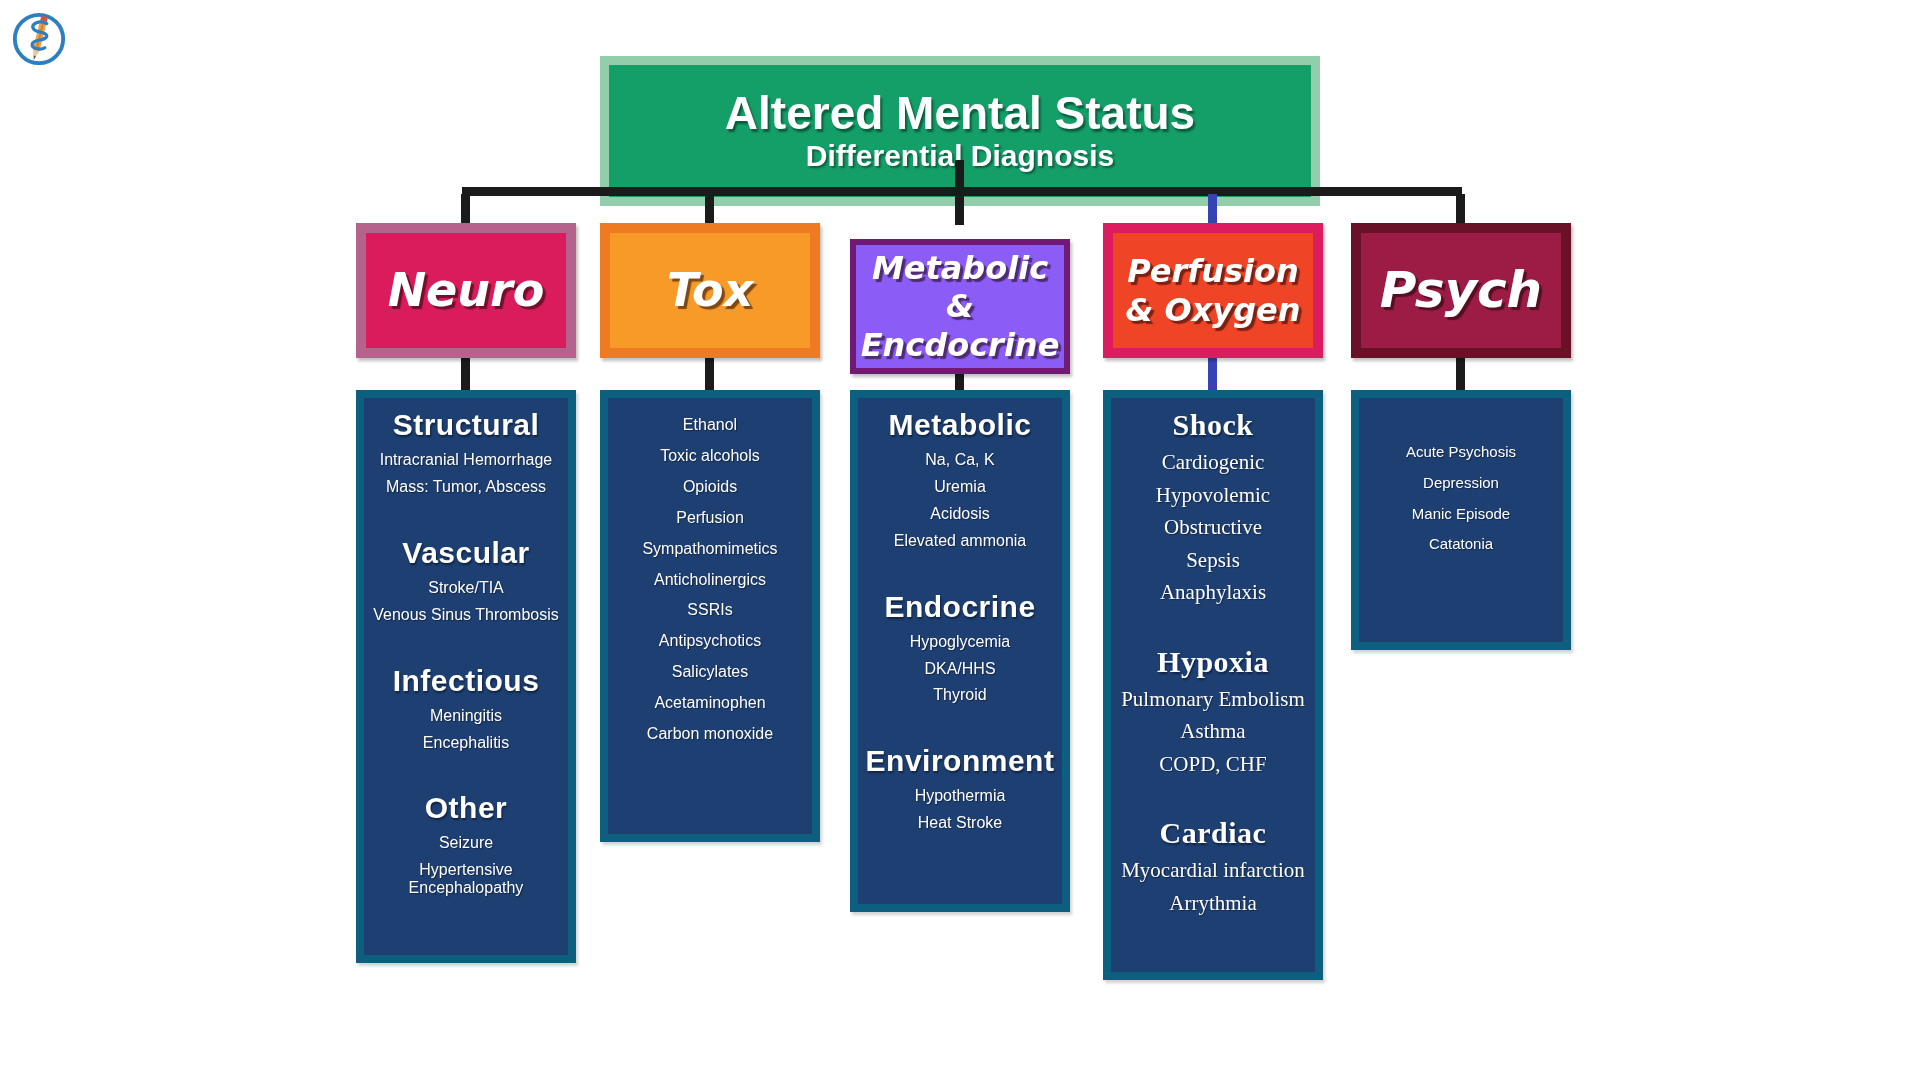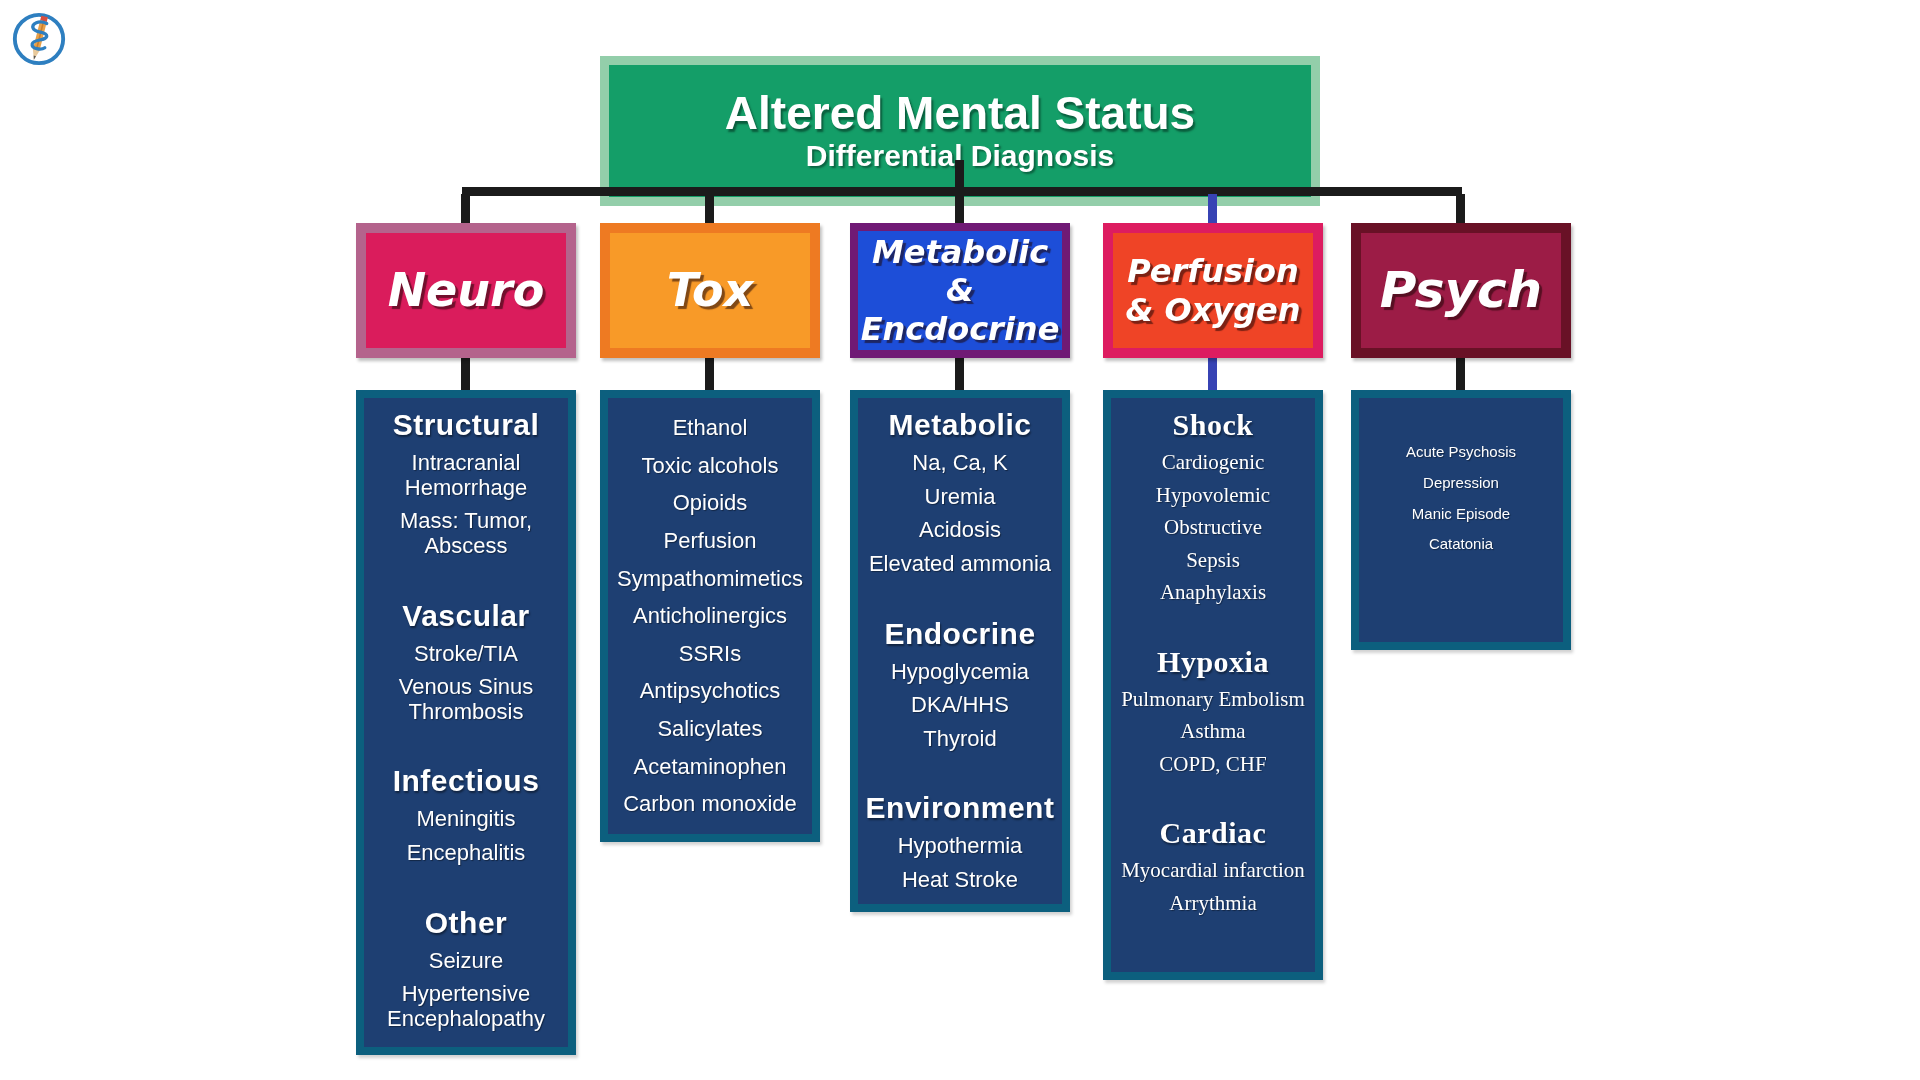--- a/index.html
+++ b/index.html
@@ -30,47 +30,47 @@
     display:flex;align-items:center;justify-content:center;text-align:center;
     box-shadow:2px 3px 3px rgba(0,0,0,.25);
   }
   .cat-label{
     font-family:"DejaVu Sans",sans-serif;font-style:italic;font-weight:bold;
     color:#ffffff;font-size:46px;line-height:1.05;
     text-shadow:3px 3px 1px rgba(30,5,5,.55);
   }
   .cat-neuro{left:356px;background:#da1c5c;border:10px solid #b4638c;}
   .cat-tox{left:600px;background:#f89a28;border:10px solid #ee7a22;}
-  .cat-met{left:850px;background:#1d4ed8;border:8px solid #701a75;}
+  .cat-met{left:850px;background:#8b5cf6;border:6px solid #701a75;margin-top:16px;}
   .cat-met .cat-label{font-size:32px;line-height:1.2;}
   .cat-perf{left:1103px;background:#ef4426;border:10px solid #dd1c60;}
   .cat-perf .cat-label{font-size:32px;line-height:1.2;}
   .cat-psych{left:1351px;background:#9c1c46;border:10px solid #691126;}
   .cat-psych .cat-label{font-size:50px;font-style:italic;}
 
   
   .content-box{
     position:absolute;top:390px;width:220px;box-sizing:border-box;
     background:#1e3f72;border:8px solid #0c5f7e;
     color:#ffffff;text-align:center;padding:6px 2px;
     box-shadow:2px 3px 3px rgba(0,0,0,.18);
   }
-  .cb-neuro{left:356px;height:665px;}
+  .cb-neuro{left:356px;height:573px;}
   .cb-tox{left:600px;height:452px;padding-top:18px;}
   .cb-met{left:850px;height:522px;}
   .cb-perf{left:1103px;height:590px;font-family:Liberation Serif, serif;}
   .cb-psych{left:1351px;height:260px;padding-top:46px;}
 
   .section:not(:first-child){margin-top:40px;}
   .section-heading{
     font-size:30px;font-weight:bold;margin:4px 0 7px;
     text-shadow:1px 2px 2px rgba(0,0,0,.45);letter-spacing:.5px;
   }
   .item{
-    font-size:22px;line-height:1.12;margin:9px 0;
+    font-size:16px;line-height:1.12;margin:9px 0;
     text-shadow:1px 1px 1px rgba(0,0,0,.4);
   }
   .cb-tox .item{margin:0 0 13px;}
   .cb-psych .item{margin:0 0 14px;font-size:15px;}
   .cb-perf .item{font-size:21px;}
 
   
   .logo{position:absolute;left:10px;top:10px;width:58px;height:58px;}
 </style>
 </head>

